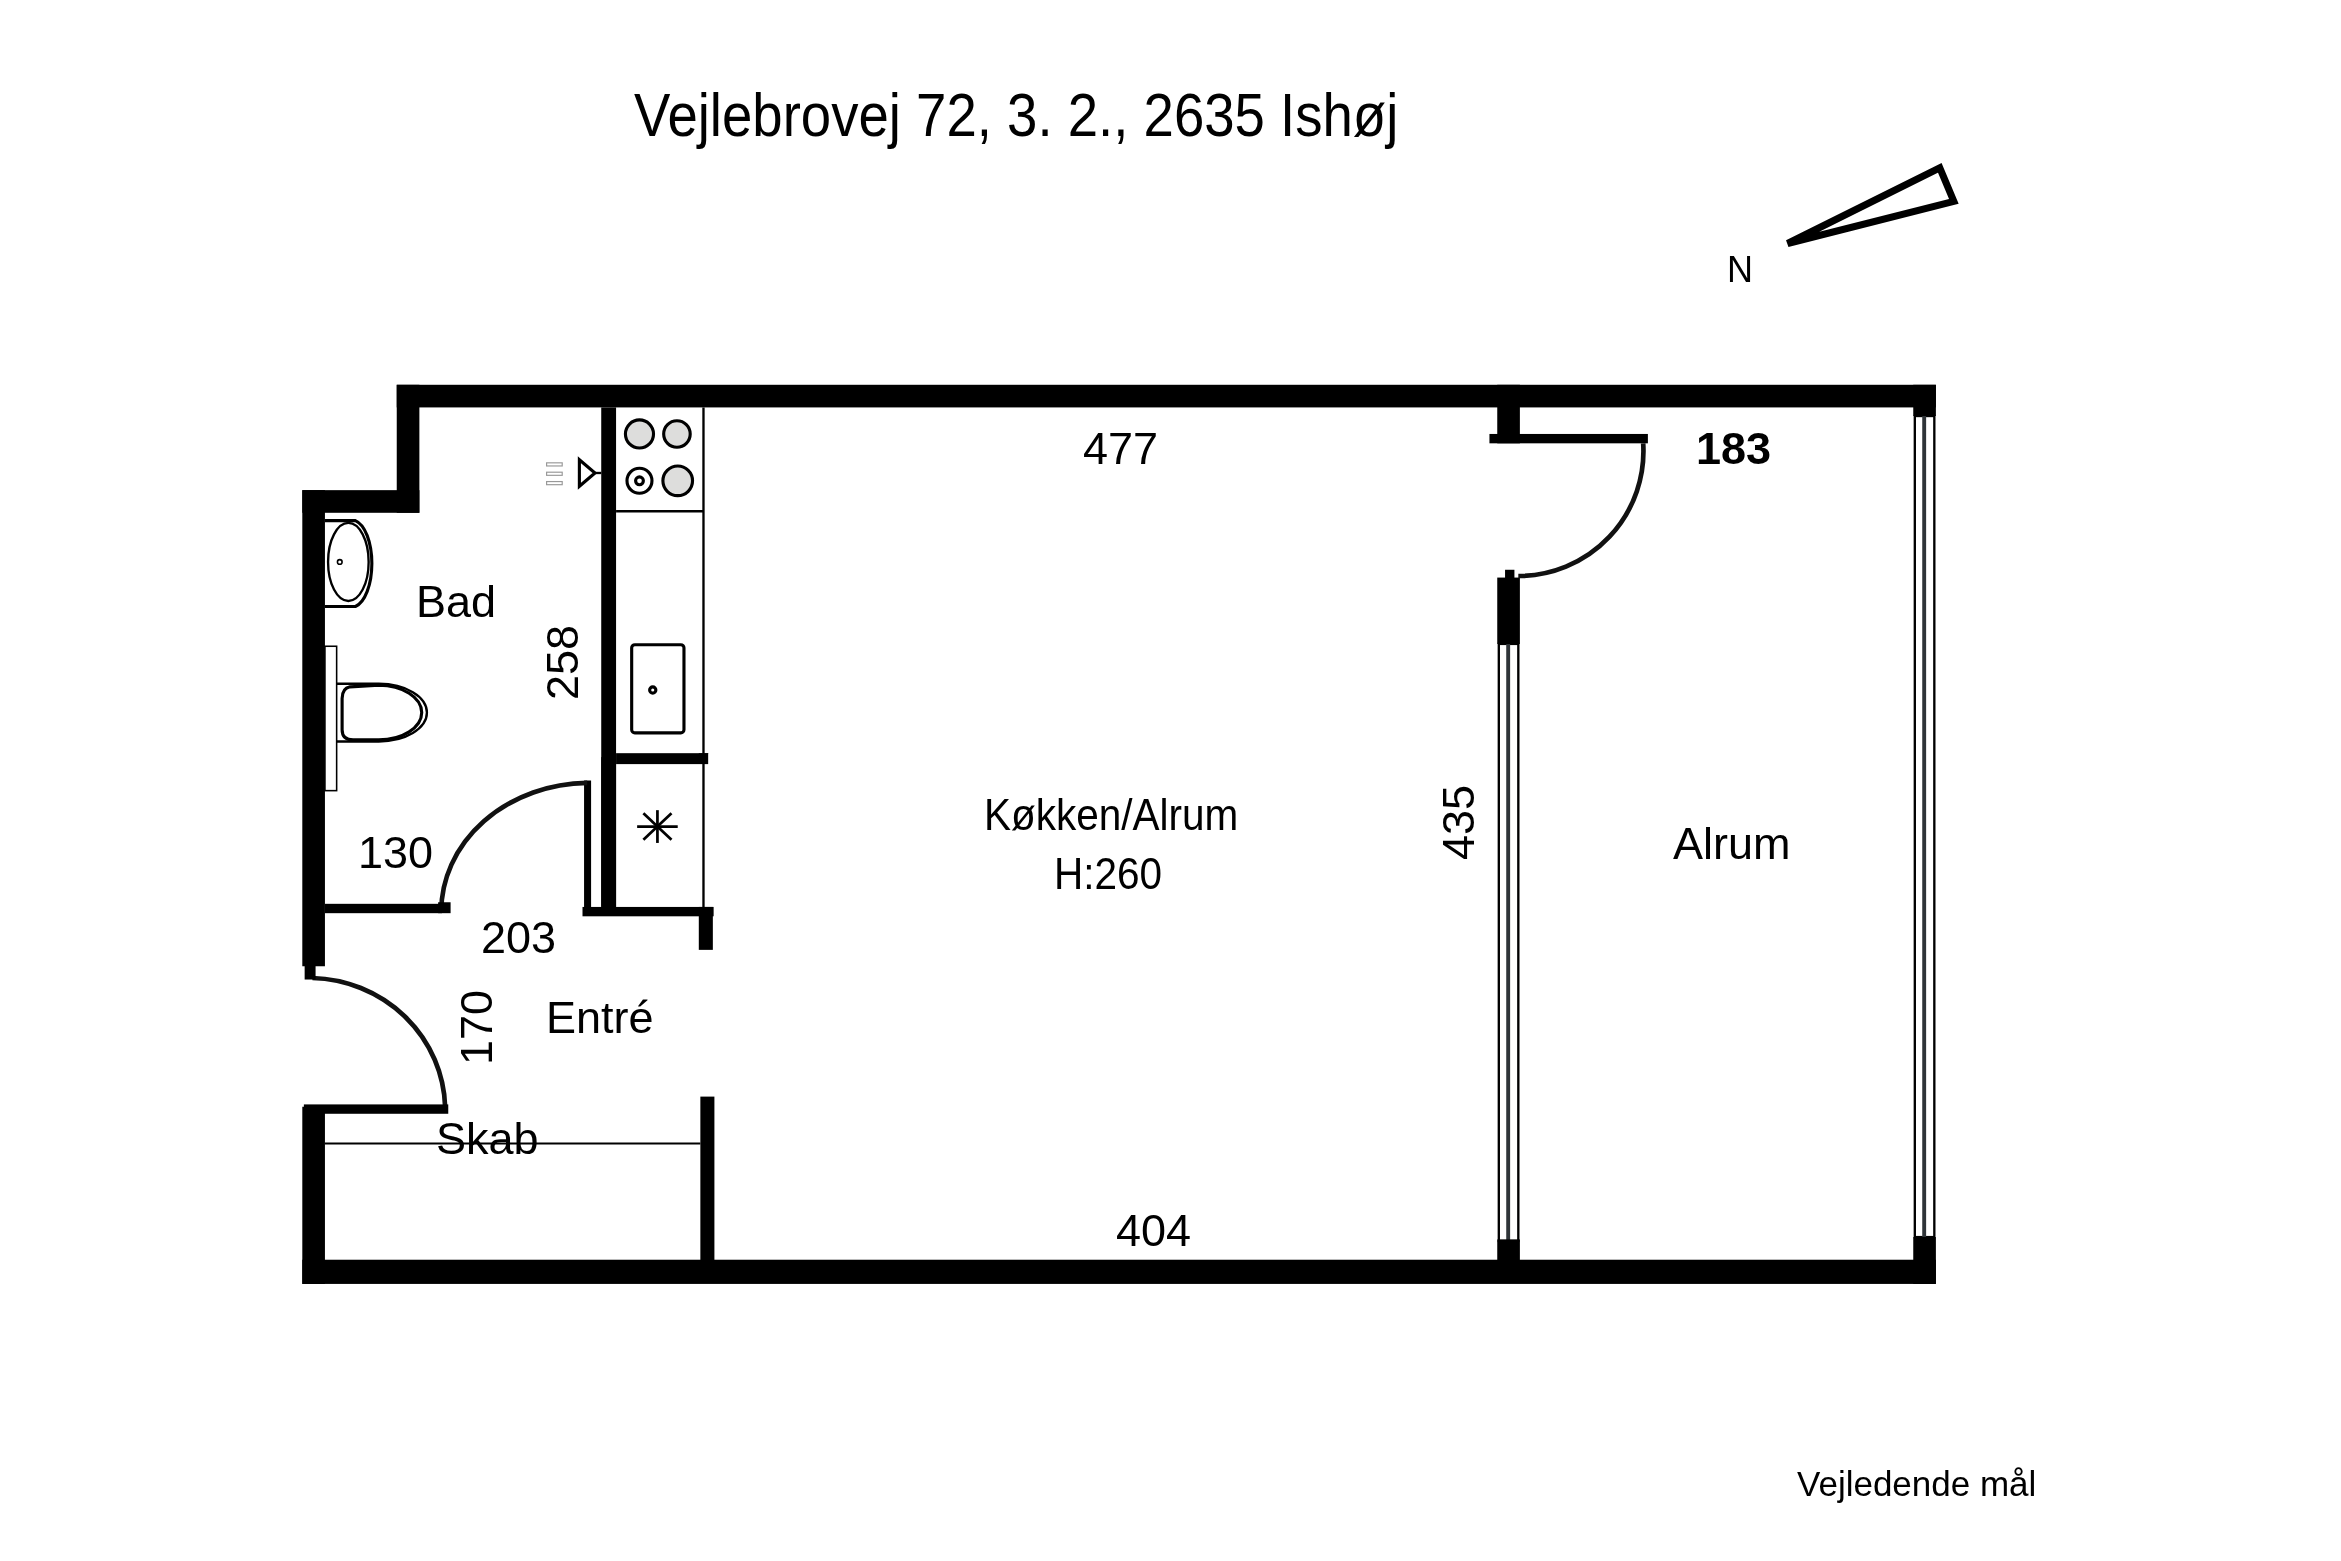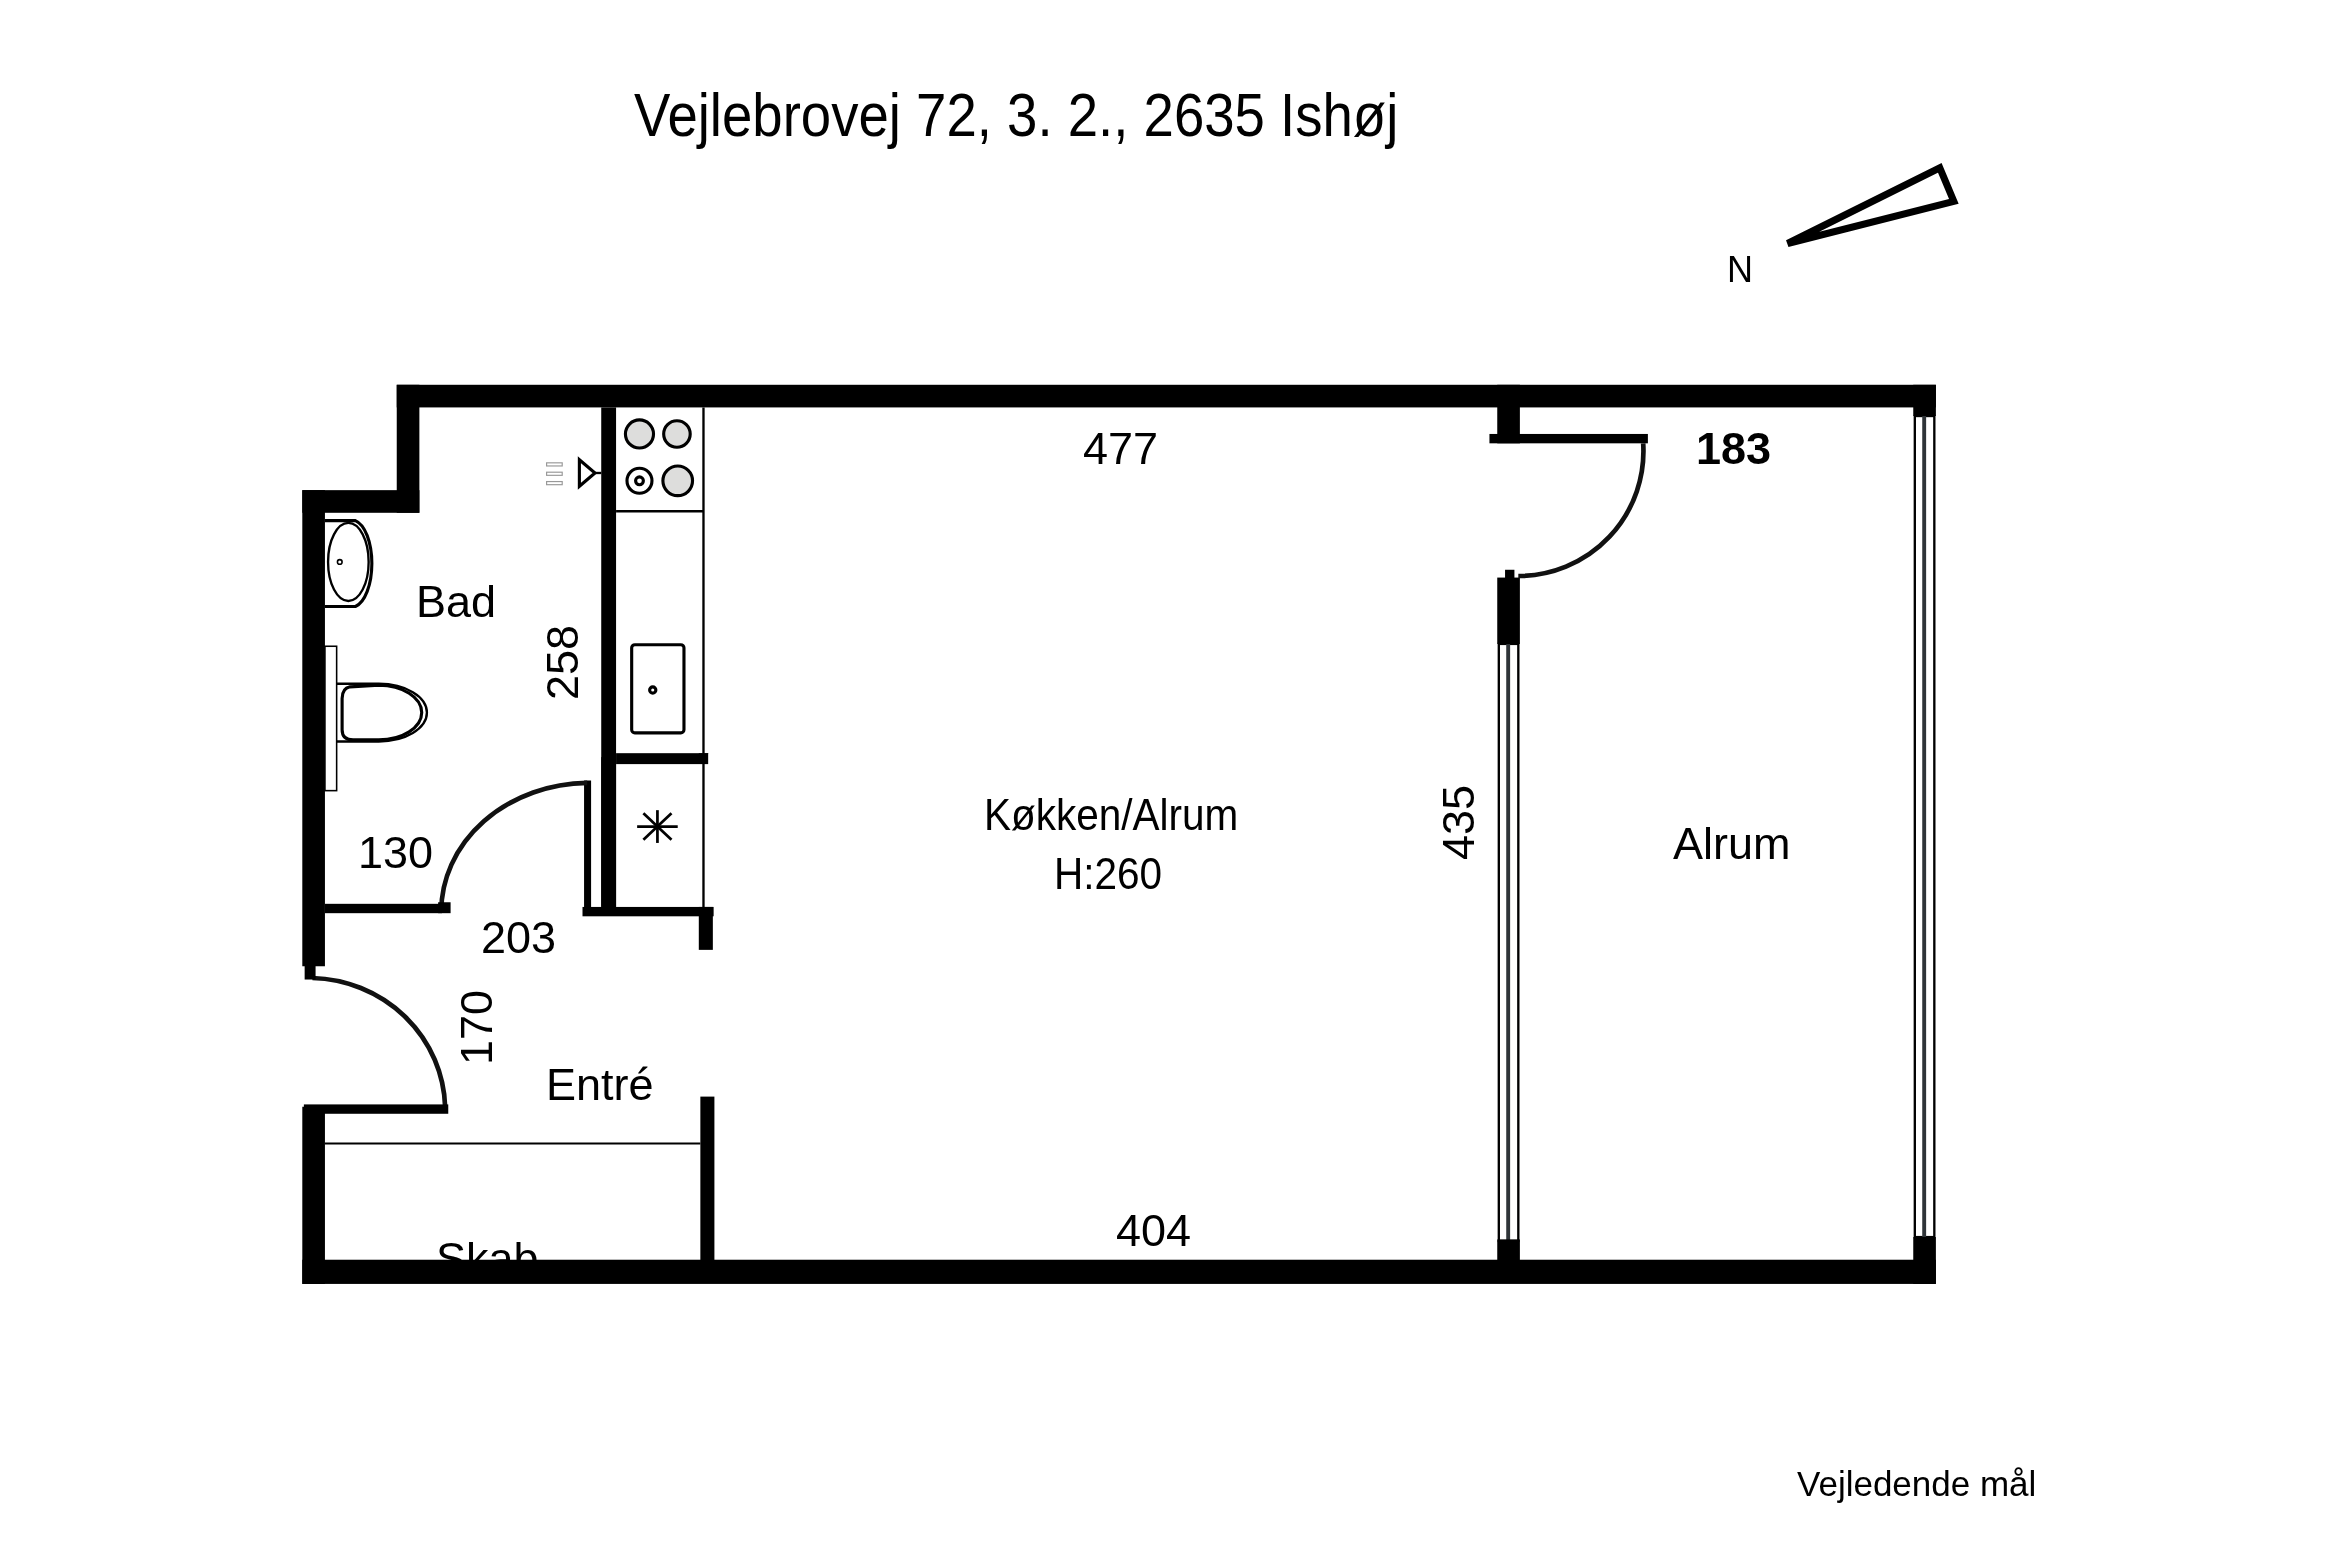--- a/index.html
+++ b/index.html
@@ -123,22 +123,22 @@
   <rect class="w" x="390" y="1237" width="14" height="18"></rect>
   <rect class="w" x="389" y="1415" width="185" height="12"></rect>
 
   <line x1="416" y1="1465" x2="897" y2="1465" stroke="#000" stroke-width="2.5"></line>
   <rect class="w" x="897" y="1405" width="18" height="215"></rect>
 </svg>
 
 <div class="txt room" style="left:416px; top:579px;">Bad</div>
 <div class="txt room" style="left:984px; top:792px; transform:scaleX(0.9); transform-origin:left top;">Køkken/Alrum</div>
 <div class="txt room" style="left:1054px; top:851px; transform:scaleX(0.9); transform-origin:left top;">H:260</div>
-<div class="txt room" style="left:546px; top:1062px;">Entré</div>
-<div class="txt room" style="left:436px; top:1236px;">Skab</div>
+<div class="txt room" style="left:546px; top:995px;">Entré</div>
+<div class="txt room" style="left:436px; top:1116px;">Skab</div>
 <div class="txt room" style="left:1673px; top:821px;">Alrum</div>
 
 <div class="txt dim" style="left:1068px; top:426px;margin-left:15px;">477</div>
 <div class="txt dim" style="left:1116px; top:1208px;">404</div>
 <div class="txt dim rot" style="left:1421px; top:800px;">435</div>
 <div class="txt dim" style="left:1696px; top:426px;font-weight:bold;">183</div>
 <div class="txt dim rot" style="left:525px; top:640px;">258</div>
 <div class="txt dim" style="left:358px; top:830px;">130</div>
 <div class="txt dim" style="left:481px; top:915px;">203</div>
 <div class="txt dim rot" style="left:439px; top:1005px;">170</div>

